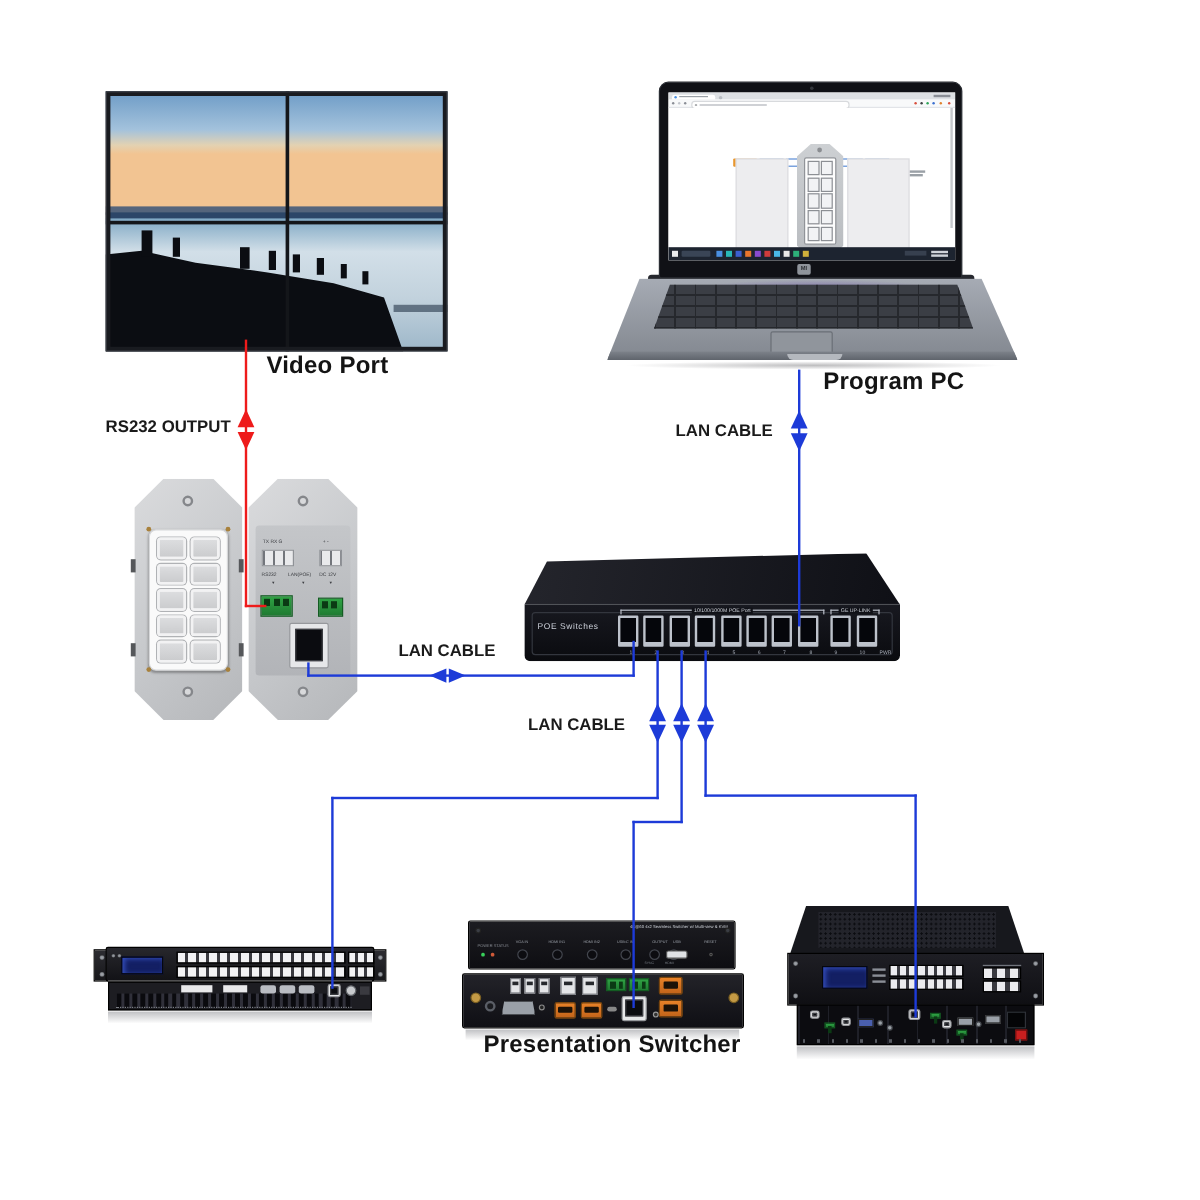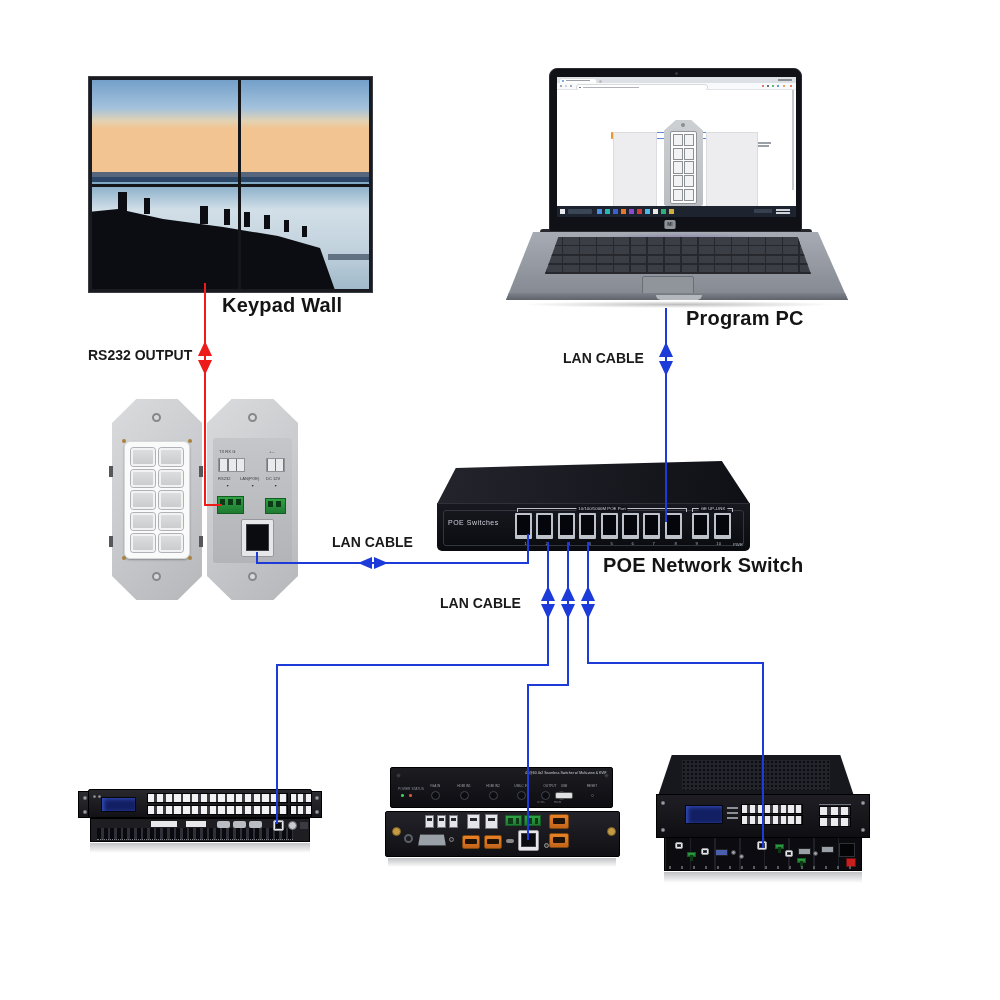--- a/index.html
+++ b/index.html
@@ -87,21 +87,21 @@
         <rect x="176" y="139" width="6" height="14" fill="#0b0d12"></rect>
       <rect x="196" y="144" width="5" height="12" fill="#0b0d12"></rect>
         <rect x="214" y="150" width="5" height="11" fill="#0b0d12"></rect>
       <rect x="240" y="178" width="45" height="6" fill="#24354a" opacity=".6"></rect>
       <rect x="150" y="0" width="3" height="217" fill="#14161a"></rect>
       <rect x="0" y="108" width="285" height="3" fill="#14161a"></rect>
       <rect x="1.5" y="1.5" width="282" height="214" fill="none" stroke="#191b20" stroke-width="5"></rect>
       <rect x="0.5" y="0.5" width="284" height="216" fill="none" stroke="#3a3d44" stroke-width="1"></rect>
     </svg>
   </div>
-  <div class="dev-lbl" style="left:222px;top:294px;">Keypad Wall</div>
+  <div class="dev-lbl" style="left:222px;top:294px;">Video Port</div>
 
   <div class="abs" style="left:549px;top:68px;width:253px;height:164px;background:#101116;border:1px solid #2a2d33;border-radius:8px 8px 2px 2px;box-sizing:border-box;z-index:10;">
     <div class="abs" style="left:50%;top:3px;width:3px;height:3px;margin-left:-1px;border-radius:50%;background:#34373d;"></div>
 
     <div class="abs" style="left:7px;top:8px;width:239px;height:140px;background:#ffffff;overflow:hidden;">
 
       <div class="abs" style="left:0;top:0;width:239px;height:6px;background:#dde0e4;">
         <div class="abs" style="left:3px;top:1.5px;width:36px;height:4.5px;background:#fff;border-radius:2px 2px 0 0;">
           <div class="abs" style="left:2px;top:1.2px;width:2px;height:2px;border-radius:50%;background:#4a90e2;"></div>
           <div class="abs" style="left:6px;top:1.6px;width:24px;height:1.4px;background:#9aa0a6;"></div>
@@ -273,21 +273,20 @@
         <span class="pnum">4</span>
         <span class="pnum">5</span>
         <span class="pnum">6</span>
         <span class="pnum">7</span>
         <span class="pnum">8</span>
         <span class="pnum">9</span>
         <span class="pnum">10</span>
       </div>
     <div class="abs" style="left:296px;top:38px;font-size:6px;color:#aab0bb;transform:scale(.7);transform-origin:left top;">PWR</div>
   </div>
-  <div class="dev-lbl" style="left:603px;top:554px;">POE Network Switch</div>
 
   <div class="rack-ear" style="left:78px;top:791px;height:27px;">
     <div class="screw-dot" style="left:4px;top:4px;"></div>
     <div class="screw-dot" style="left:4px;top:18px;"></div>
   </div>
   <div class="rack-ear" style="left:310px;top:791px;height:27px;">
     <div class="screw-dot" style="left:4px;top:4px;"></div>
     <div class="screw-dot" style="left:4px;top:18px;"></div>
   </div>
   <div class="abs" style="left:88px;top:789px;width:224px;height:29px;background:linear-gradient(#27272c,#121216);border:1px solid #000;border-radius:2px;box-sizing:border-box;z-index:12;">
@@ -360,20 +359,21 @@
     <div class="green-term" style="left:138px;top:3px;width:17px;height:11px;"></div>
     <div class="rj45" style="left:132px;top:18px;width:21px;height:21px;">
         <i></i>
       </div>
     <div class="circ" style="left:158px;top:31px;width:5px;height:5px;background:#333;border:1px solid #999;"></div>
     <div class="orange-hdmi" style="left:163px;top:2px;width:20px;height:15px;"></div>
     <div class="orange-hdmi" style="left:163px;top:21px;width:20px;height:15px;"></div>
     <div class="circ" style="left:221px;top:15px;width:9px;height:9px;background:#c49a45;border:1px solid #7a5f22;"></div>
   </div>
   <div class="refl" style="left:388px;top:858px;width:228px;height:9px;"></div>
+  <div class="dev-lbl" style="left:390px;top:860px;width:240px;text-align:center;">Presentation Switcher</div>
 
   <div class="abs" style="left:658px;top:755px;width:196px;height:41px;clip-path:polygon(7% 0,93% 0,100% 100%,0 100%);background:#17181d;z-index:10;">
     <div class="abs" style="left:24px;top:5px;right:24px;bottom:6px;background-color:#23242b;background-image:radial-gradient(#0b0c10 34%,transparent 36%);background-size:4px 4px;"></div>
   </div>
   <div class="abs" style="left:656px;top:794px;width:214px;height:44px;background:linear-gradient(#1e1e24,#0f0f13);border:1px solid #000;box-sizing:border-box;z-index:11;">
     <div class="screw-dot" style="left:4px;top:6px;"></div>
     <div class="screw-dot" style="left:4px;top:33px;"></div>
     <div class="screw-dot" style="right:4px;top:6px;"></div>
     <div class="screw-dot" style="right:4px;top:33px;"></div>
     <div class="lcd" style="left:28px;top:10px;width:36px;height:17px;"></div>

